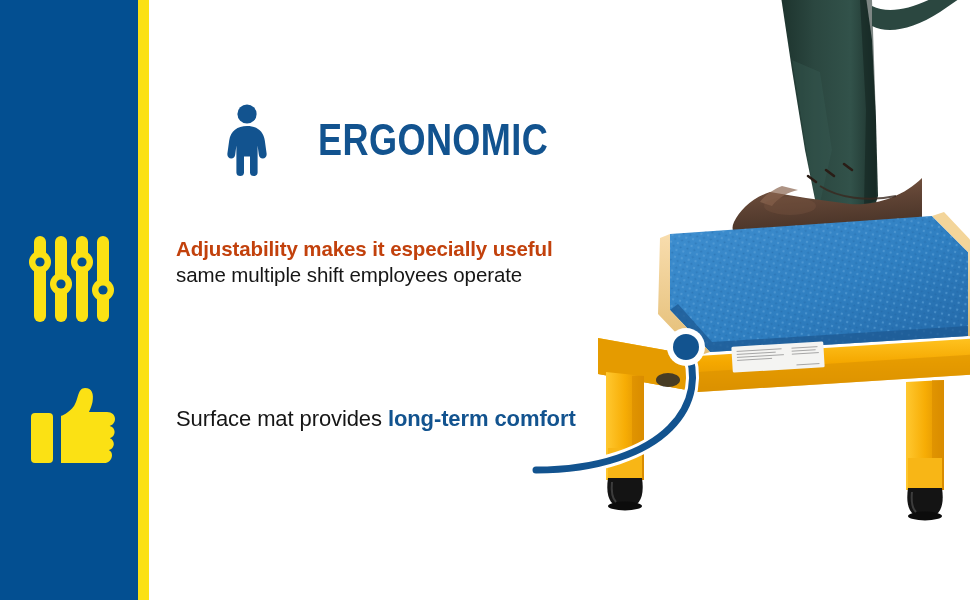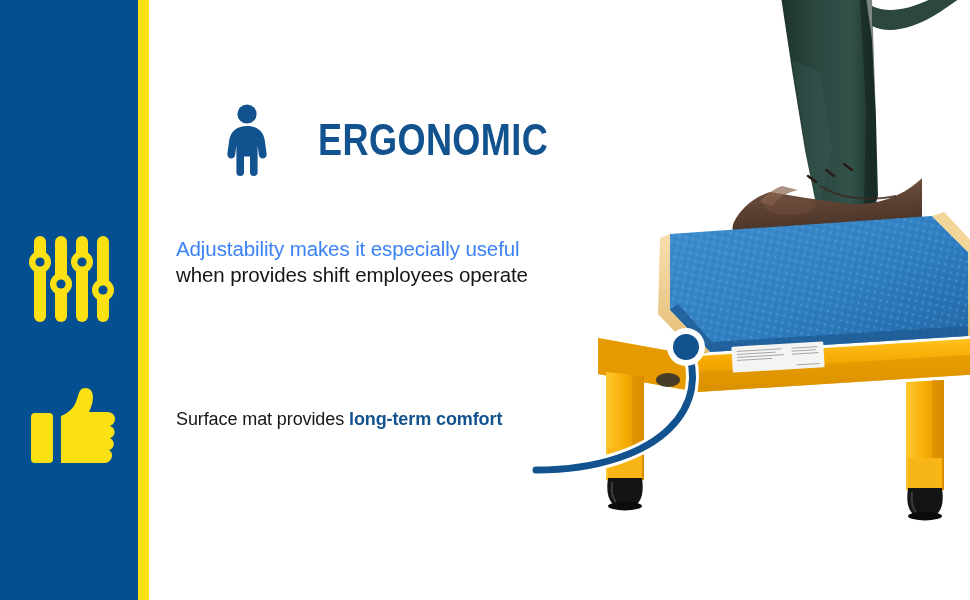--- a/index.html
+++ b/index.html
@@ -48,26 +48,26 @@
     transform-origin:left center;
     white-space:nowrap;
   }
 
   
   #para-1 {
     position:absolute; left:176px; top:236px; width:430px;
     font-size:20.5px; line-height:26px; color:#161616;
     letter-spacing:-0.1px;
   }
-  #para-1 .lead { font-weight:normal; color:#3b82f6; display:block; }
+  #para-1 .lead { font-weight:bold; color:#c2410c; display:block; }
   #para-1 .rest  { display:block; }
 
   #para-2 {
     position:absolute; left:176px; top:406px; width:440px;
-    font-size:18px; line-height:26px; color:#161616;
+    font-size:22px; line-height:26px; color:#161616;
     white-space:nowrap; letter-spacing:-0.1px;
   }
   #para-2 .accent { font-weight:bold; color:#12538f; }
 
   
   #photo {
     position:absolute; left:520px; top:0; width:450px; height:600px;
   }
   #photo svg { display:block; }
 
@@ -130,21 +130,21 @@
                    L33.6 50 L33.6 41.5 L34.8 50.6 C35.1 53.2 36.6 54.6 38.8 54.6
                    C41.2 54.6 43 52.6 42.6 49.5 L40.8 36.5 C39.5 27 32.5 22 23 22 Z"></path>
         </g>
       </svg>
     </div>
     <div id="title">ERGONOMIC</div>
   </div>
 
   <div id="para-1">
     <span class="lead">Adjustability makes it especially useful</span>
-    <span class="rest">when provides shift employees operate</span>
+    <span class="rest">same multiple shift employees operate</span>
   </div>
 
   <div id="para-2">
     <span>Surface mat provides </span><span class="accent">long-term comfort</span>
   </div>
 
   <div id="photo">
     <svg viewBox="0 0 450 600" width="450" height="600" aria-hidden="true">
       <defs>
         <linearGradient id="matG" x1="0" y1="0" x2="1" y2="1">

